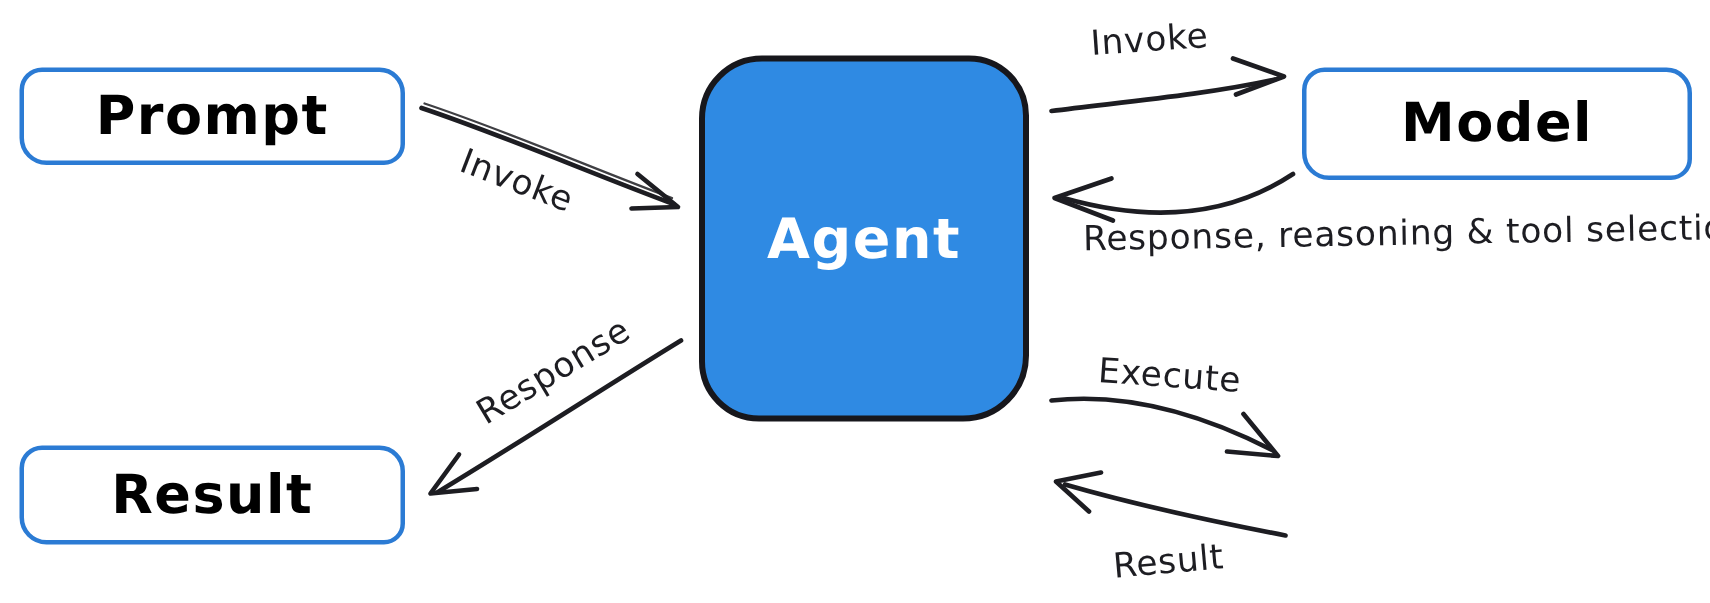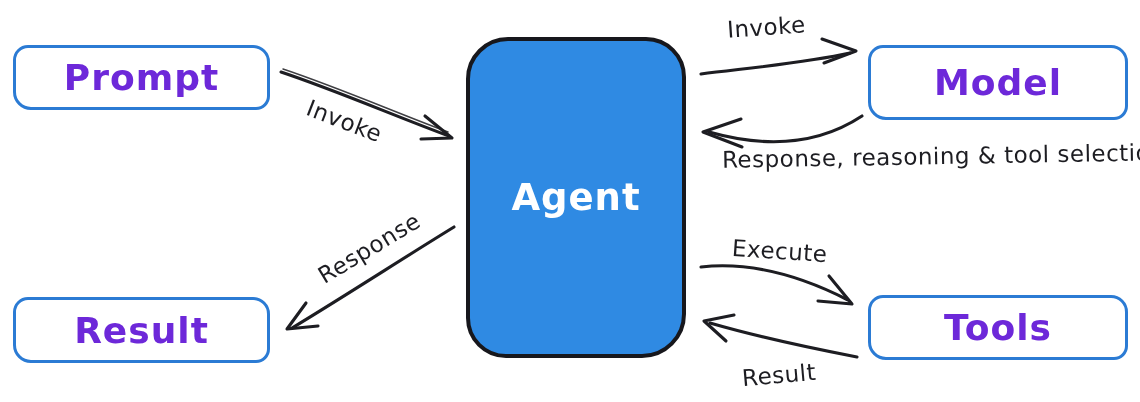--- a/index.html
+++ b/index.html
@@ -36,37 +36,37 @@
     display: flex;
     align-items: center;
     justify-content: center;
     box-sizing: border-box;
     letter-spacing: 1px;
   }
   .node--outline {
     background: #ffffff;
     border: 3px solid #2b7bd4;
     border-radius: 15px 17px 14px 18px;
-    color: #6d28d9;
+    color: #000000;
     font-size: 36px;
     font-weight: 600;
   }
   .node--agent {
     background: #2f8ae3;
     border: 4.5px solid #17171c;
     border-radius: 42px 40px 44px 40px;
     color: #ffffff;
     font-size: 37px;
     font-weight: 600;
   }
   .node-prompt { left: 13px;  top: 45px;  width: 257px; height: 65px; }
   .node-result { left: 13px;  top: 297px; width: 257px; height: 66px; }
   .node-model  { left: 868px; top: 45px;  width: 260px; height: 75px; }
   .node-tools  { left: 868px; top: 295px; width: 260px; height: 65px; }
-  .node-agent  { left: 466px; top: 37px;  width: 220px; height: 321px; }
+  .node-agent  { left: 466px; top: 37px;  width: 220px; height: 244px; }
 
   .edge-label {
     position: absolute;
     color: #1d1d22;
     font-size: 23px;
     font-weight: 500;
     white-space: nowrap;
     letter-spacing: 0.5px;
     transform-origin: center center;
   }
@@ -121,23 +121,20 @@
   </div>
 
   <div class="node node--agent node-agent">
     <span>Agent</span>
   </div>
 
   <div class="node node--outline node-model">
     <span>Model</span>
   </div>
 
-  <div class="node node--outline node-tools">
-    <span>Tools</span>
-  </div>
 
   <div class="node node--outline node-result">
     <span>Result</span>
   </div>
 
   <div class="edge-label lbl-invoke-pa">Invoke</div>
   <div class="edge-label lbl-response-ar">Response</div>
   <div class="edge-label lbl-invoke-am">Invoke</div>
   <div class="edge-label lbl-resp-reason">Response, reasoning &amp; tool selection</div>
   <div class="edge-label lbl-execute-at">Execute</div>

